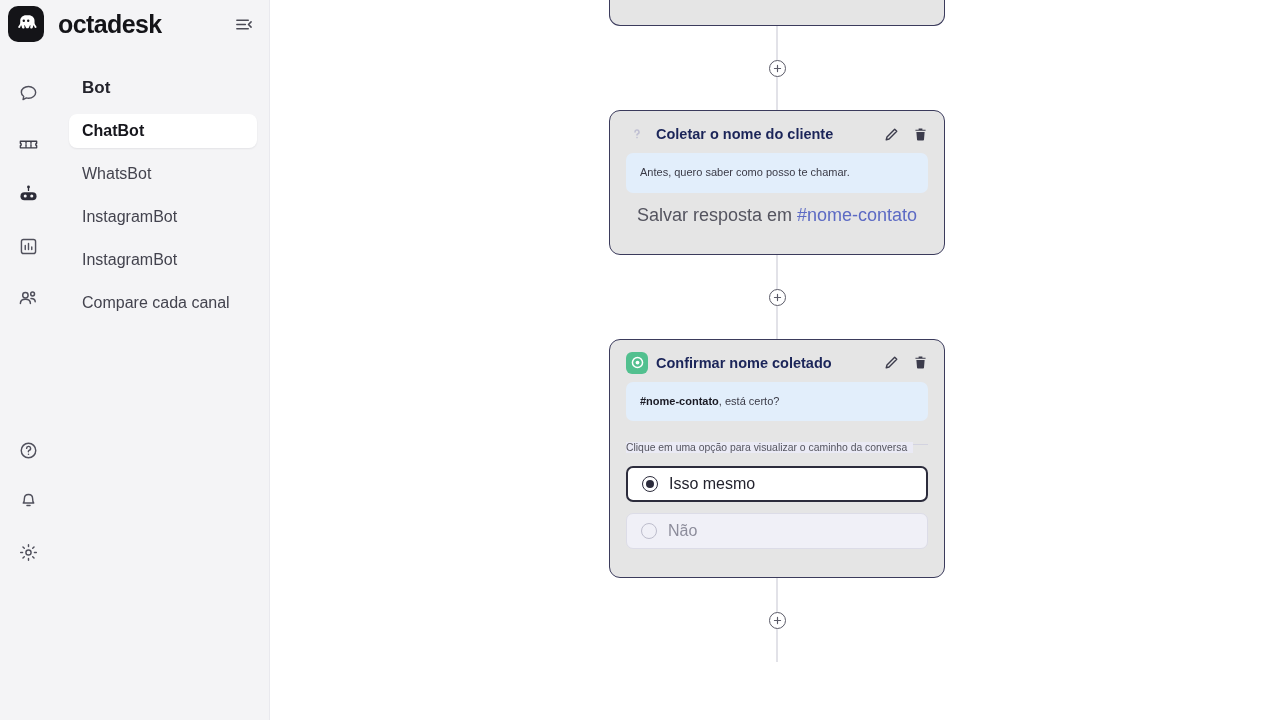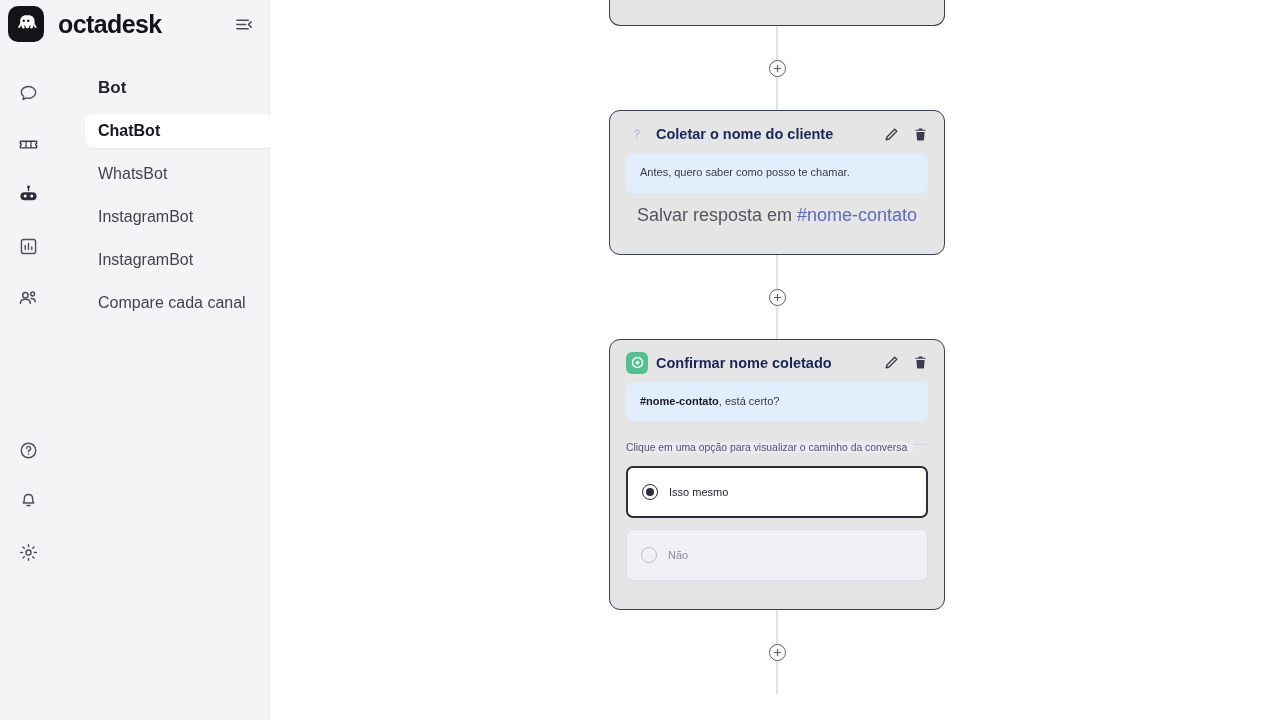--- a/index.html
+++ b/index.html
@@ -55,21 +55,21 @@
   }
   .icon-rail-bottom {
     position: absolute;
     left: 0; bottom: 140px;
     width: 56px;
   }
   .icon-rail-bottom .rail-item { height: 51px; }
 
   .nav-panel {
     position: absolute;
-    left: 72px; top: 70px;
+    left: 56px; top: 70px;
     width: 214px;
     padding: 0 13px;
   }
   .nav-title {
     font-size: 17px; font-weight: bold;
     color: #24242c;
     padding: 8px 13px 0 13px;
     margin-bottom: 16px;
   }
   .nav-item {
@@ -185,28 +185,28 @@
     padding-right: 6px;
     position: relative; z-index: 2;
   }
   .hint-rule {
     position: absolute;
     left: 0; right: 0; top: 7px;
     height: 1px; background: #d3d3e0; z-index: 1;
   }
 
   .option {
-    height: 52px;
+    height: 36px;
     border-radius: 7px;
     display: flex; align-items: center;
     gap: 11px;
     padding: 0 14px;
     margin-top: 11px;
     cursor: pointer;
-    font-size: 11px;
+    font-size: 16px;
   }
   .option.selected {
     background: #ffffff;
     border: 2px solid #2c2c3c;
     color: #23232e;
   }
   .option.unselected {
     background: #f0f0f7;
     border: 1.5px solid #dcdce7;
     color: #8d8d9b;

